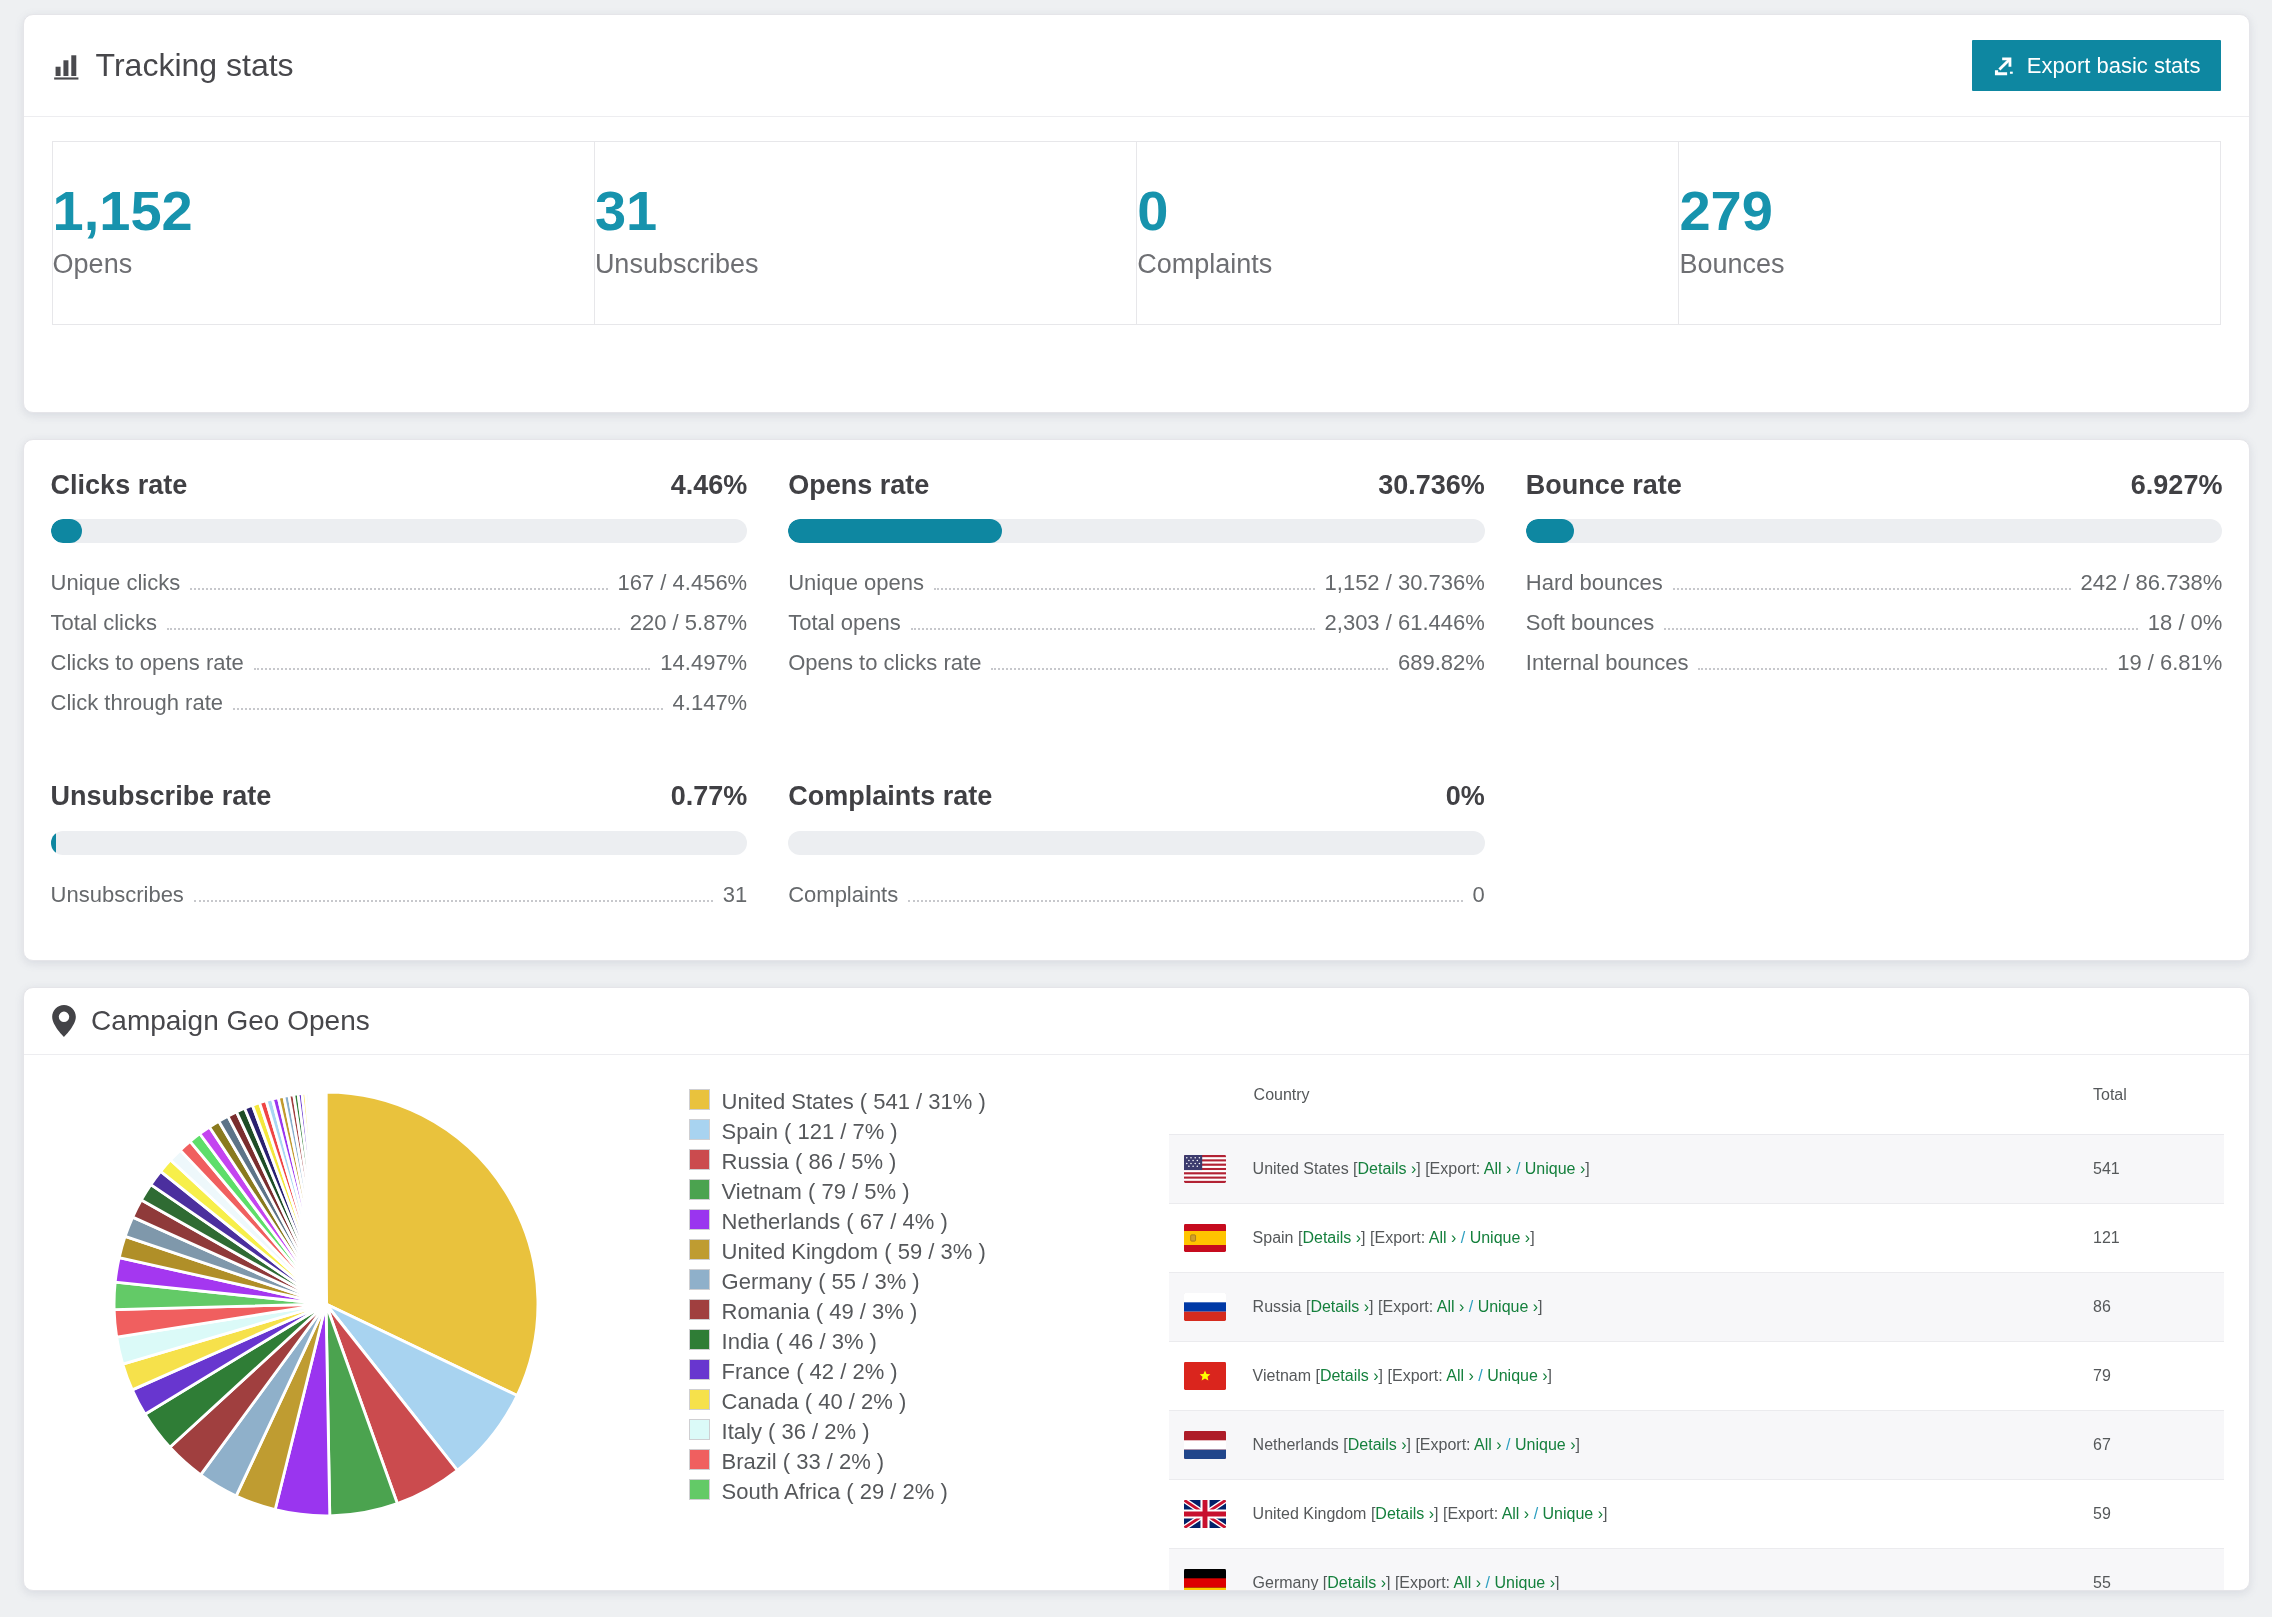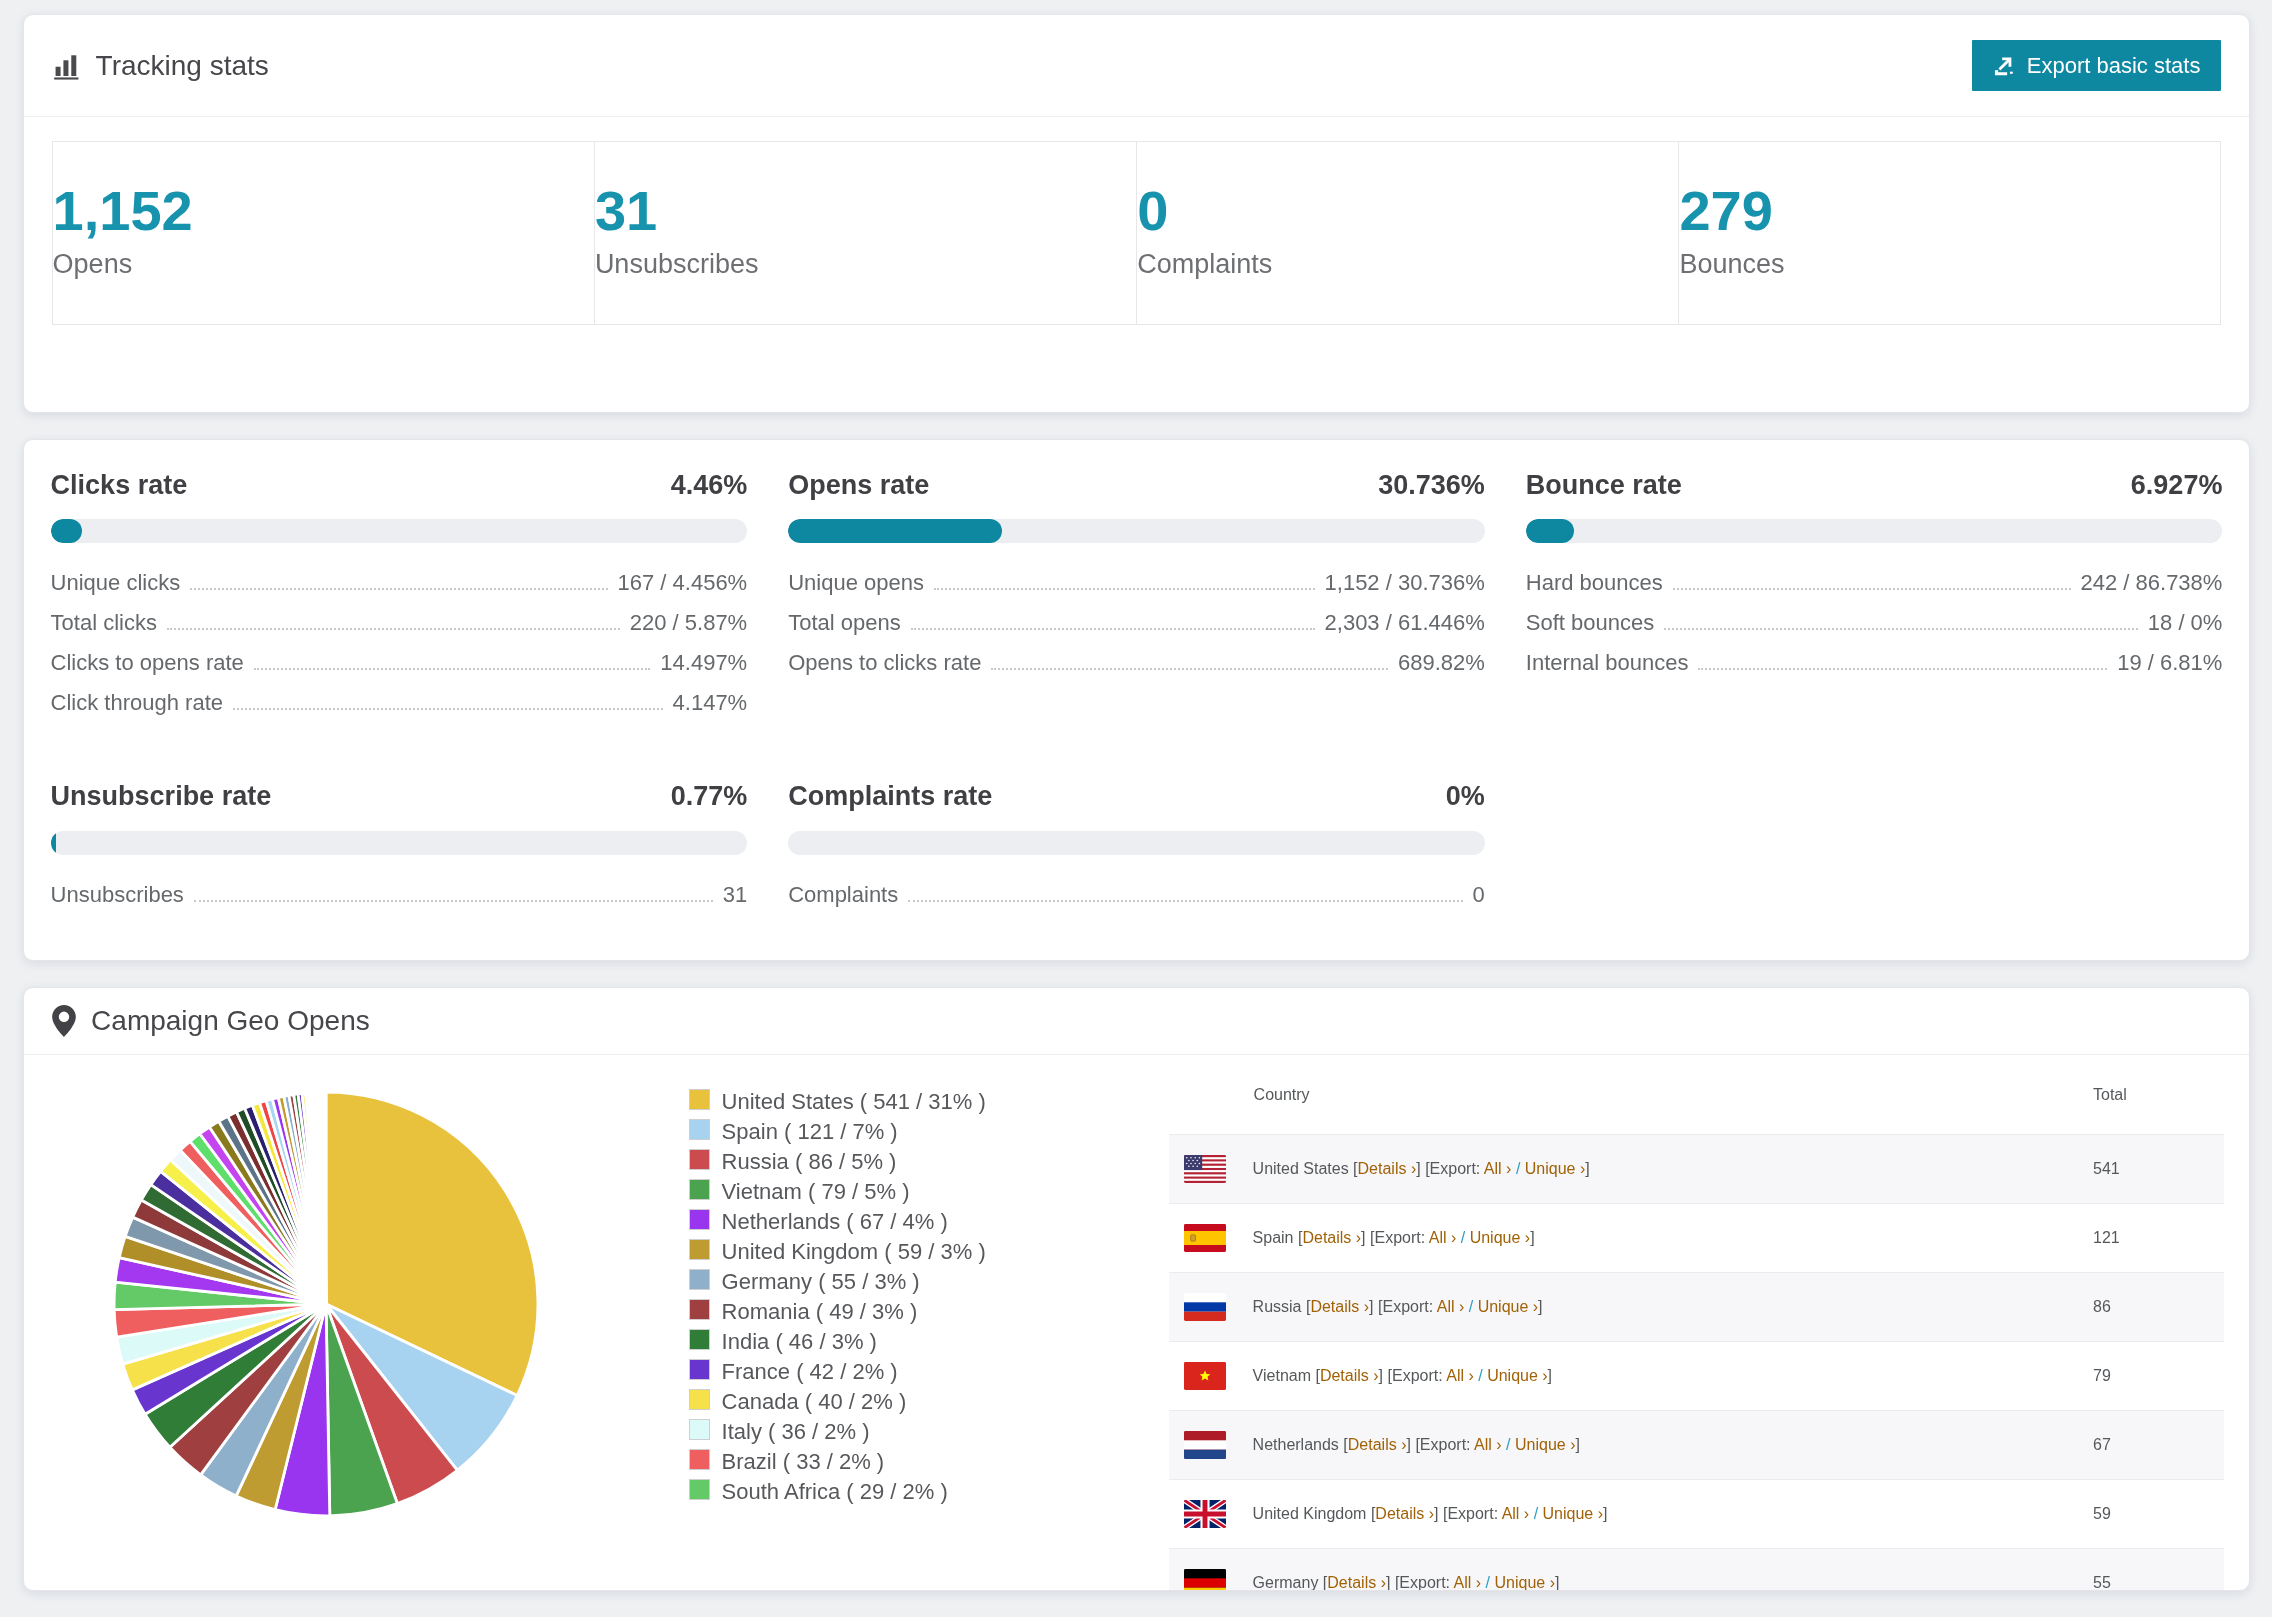--- a/index.html
+++ b/index.html
@@ -16,21 +16,21 @@
     margin:0 22.6px 26px 22.6px;
     box-shadow:0 2.8px 8.5px rgba(110,120,140,.16);
     box-sizing:border-box;
   }
   
   .card-tracking{height:399px;}
   .card-header{
     height:102px;display:flex;align-items:center;justify-content:space-between;
     padding:0 28px;border-bottom:0.7px solid #ededf0;box-sizing:border-box;
   }
-  .card-title{display:flex;align-items:center;gap:14px;font-size:28px;color:#47474b;font-weight:500;}
+  .card-title{display:flex;align-items:center;gap:14px;font-size:32px;color:#47474b;font-weight:500;}
   .icon{display:inline-flex;align-items:center;justify-content:center;}
   .export-btn{
     display:flex;align-items:center;gap:11.3px;border:none;cursor:pointer;
     background:#0e87a1;color:#fff;font-family:inherit;
     font-size:22px;padding:12.7px 21px;border-radius:1px;
   }
   .stats-row{display:flex;margin:24px 28px 0 28px;}
   .stat-cell{
     flex:1;border:0.7px solid #e7e7ea;margin-left:-0.7px;text-align:left;
     padding:40px 0 44px 0;background:#fff;
@@ -62,21 +62,21 @@
   .t-head{height:79px;display:flex;align-items:center;border-bottom:0.7px solid #eaeaee;}
   .th-country{flex:1;padding-left:85px;}
   .col-total{width:131px;flex:none;}
   .t-row{height:68px;display:flex;align-items:center;}
   .t-row.odd{background:#f7f7f9;}
   .t-row + .t-row{border-top:0.7px solid #ebebee;}
   .flag{width:42px;height:28px;margin-left:15px;flex:none;box-shadow:inset 0 0 0 0.7px rgba(0,0,0,.10);border-radius:1.4px;overflow:hidden;}
   .flag svg{display:block;width:100%;height:100%;}
   .rowtext{flex:1;padding-left:27px;white-space:nowrap;}
   .dim{color:#55585a;}
-  .lnk{color:#a16207;text-decoration:none;cursor:pointer;}
+  .lnk{color:#15803d;text-decoration:none;cursor:pointer;}
   .lnk-sep{color:#2d9fc0;}
 </style>
 </head>
 <body>
 
 <div class="page">
 
   <section class="card card-tracking">
     <div class="card-header">
       <div class="card-title">

